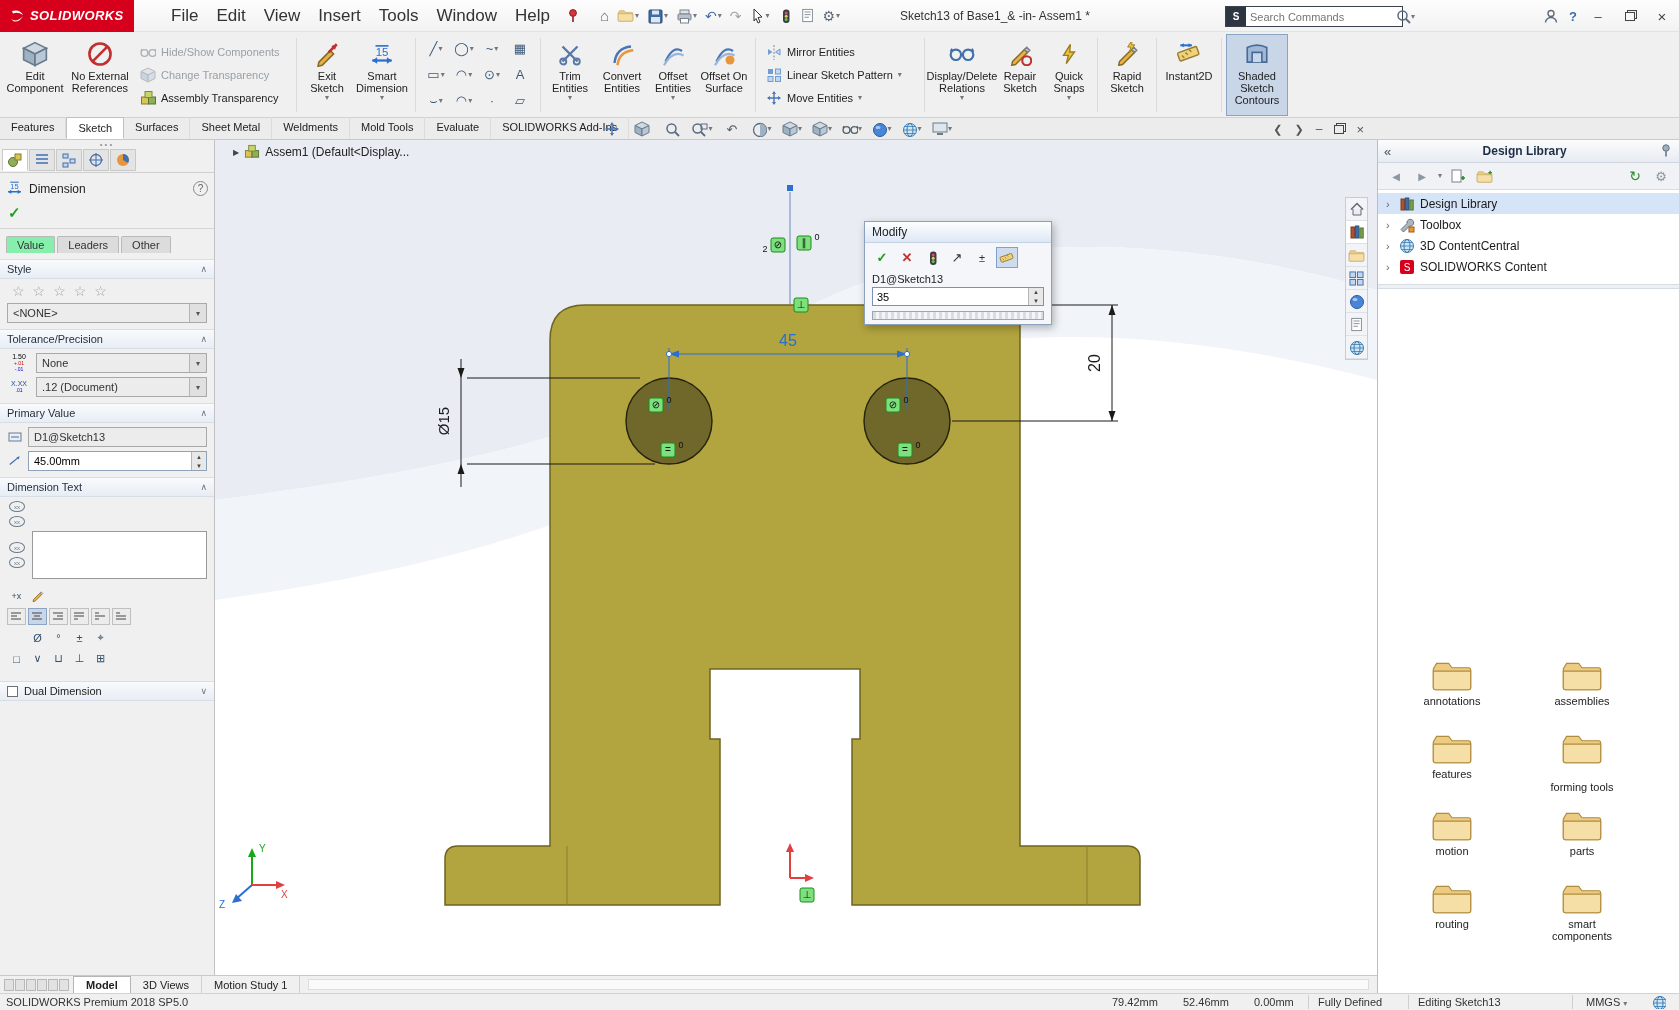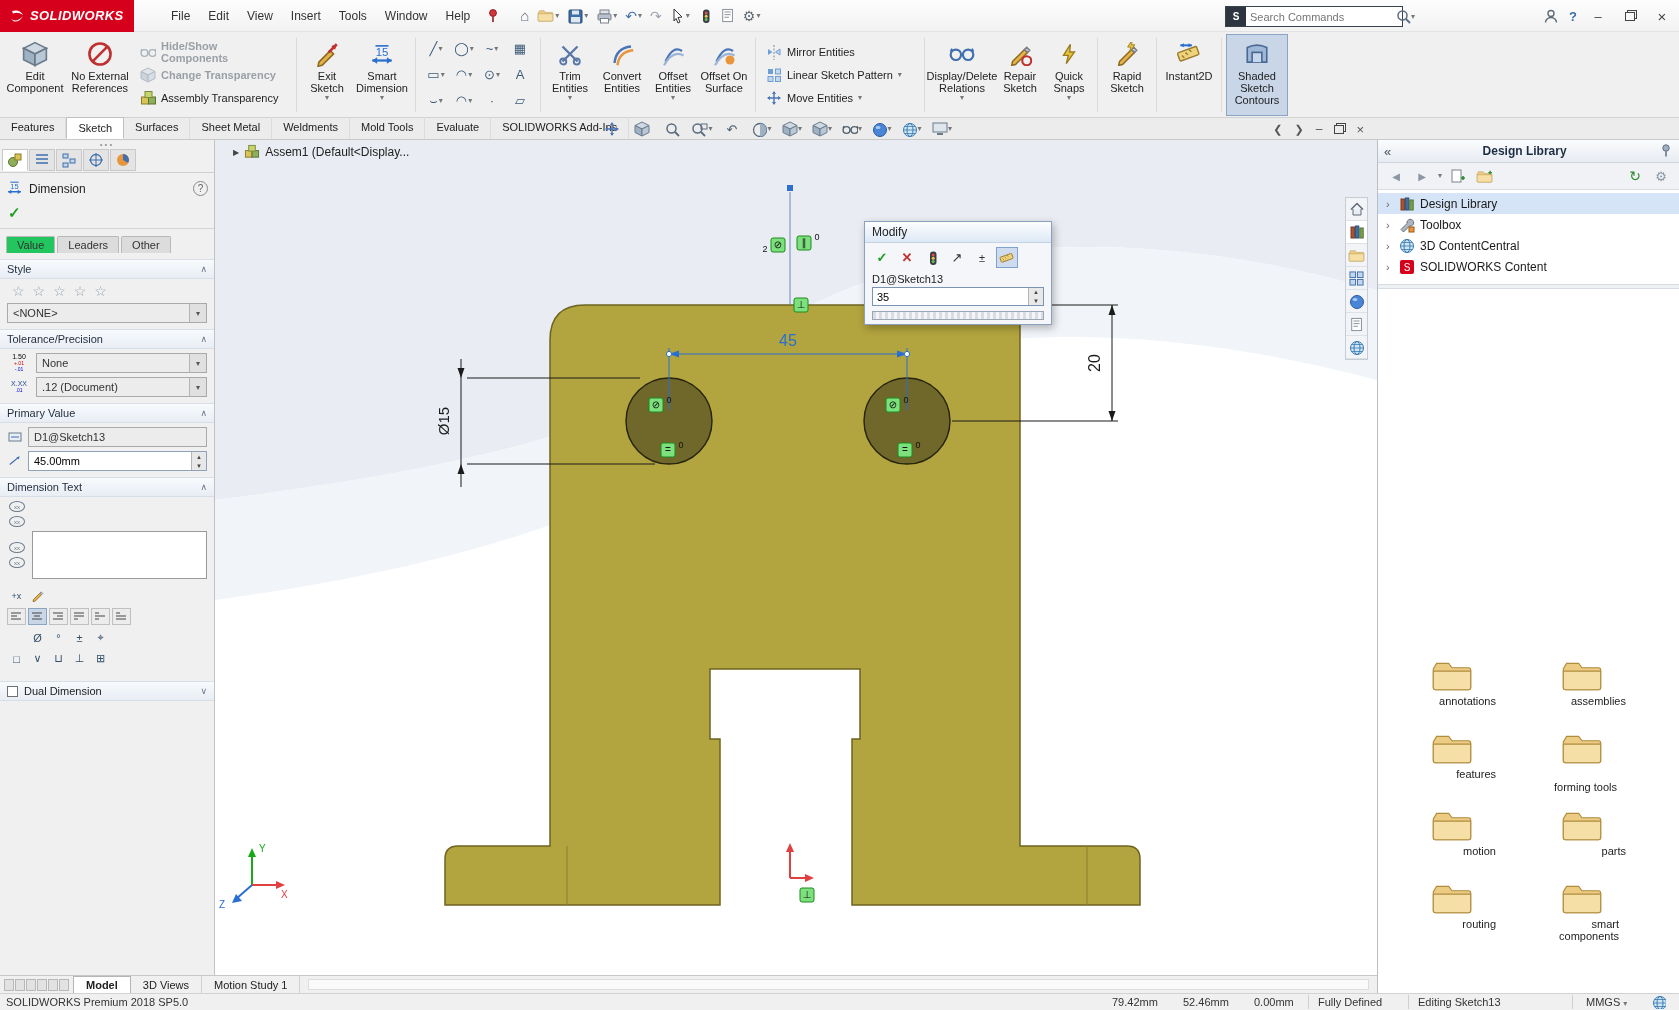--- a/index.html
+++ b/index.html
@@ -4,42 +4,42 @@
 <style>
 *{margin:0;padding:0;box-sizing:border-box;}
 html,body{width:1679px;height:1010px;overflow:hidden;font-family:"Liberation Sans",sans-serif;font-size:11px;color:#222;background:#f0f0f0;cursor:default;}
 .flex{display:flex;align-items:center;}
 .gl{display:inline-flex;align-items:center;justify-content:center;}
 
 
 #titlebar{position:absolute;left:0;top:0;width:1679px;height:32px;background:linear-gradient(#fdfdfd,#f2f2f2);border-bottom:1px solid #e2e2e2;display:flex;align-items:center;}
 #logo{width:134px;height:32px;background:#d6001c;color:#fff;display:flex;align-items:center;padding-left:8px;gap:4px;flex:none;}
 #logo .word{font-weight:bold;font-style:italic;font-size:13px;letter-spacing:.4px;}
-.menu-item{padding:0 9px;height:24px;line-height:24px;font-size:12px;color:#333;}
+.menu-item{padding:0 9px;height:24px;line-height:24px;font-size:17px;color:#333;}
 #pinbtn{margin-left:4px;width:20px;height:20px;}
 .qat{display:flex;align-items:center;margin-left:14px;gap:2px;}
 .qbtn{height:24px;display:flex;align-items:center;padding:0 3px;gap:1px;color:#5f6b77;}
 .caret{font-size:8px;color:#777;line-height:8px;}
 #doc-title{position:absolute;left:830px;width:330px;top:0;height:32px;line-height:32px;text-align:center;font-size:12px;color:#333;}
 #searchbox{position:absolute;left:1225px;top:6px;width:178px;height:21px;border:1px solid #39414d;background:#fff;display:flex;align-items:center;}
 #searchbox .scope{width:20px;height:19px;background:#2d3640;color:#fff;display:flex;align-items:center;justify-content:center;font-size:10px;font-weight:bold;flex:none;}
 #searchbox input{border:none;outline:none;flex:1;font-size:11px;color:#888;padding:0 4px;font-family:"Liberation Sans",sans-serif;background:transparent;}
 .tb-right{position:absolute;right:6px;top:0;height:32px;display:flex;align-items:center;gap:10px;}
 .winbtn{width:22px;height:22px;display:flex;align-items:center;justify-content:center;color:#444;font-size:13px;}
 .winrestore{width:10px;height:9px;border:1px solid #444;box-shadow:2px -2px 0 -1px #f2f2f2,2px -2px 0 0 #444;}
 
 
 #ribbon{position:absolute;left:0;top:32px;width:1679px;height:86px;background:#f0f0f0;border-bottom:1px solid #d2d2d2;display:flex;align-items:center;padding:0 4px;}
 .btn-big{display:flex;flex-direction:column;align-items:center;padding-top:5px;height:82px;text-align:center;font-size:11px;line-height:12px;color:#222;border:1px solid transparent;}
 .btn-big .bi{width:30px;height:28px;margin-bottom:2px;display:flex;align-items:center;justify-content:center;}
 .btn-big.pressed{background:#c8d6e8;border:1px solid #8aa5c4;}
 .rib-div{width:1px;height:74px;background:#dadada;margin:0 4px;flex:none;}
 .stack{display:flex;flex-direction:column;justify-content:center;gap:2px;height:82px;}
 .srow{display:flex;align-items:center;gap:5px;height:21px;padding:0 6px;font-size:11px;color:#222;}
-.dis{color:#9aa0a6;font-weight:bold;}
+.dis{color:#9aa0a6;}
 .sg{display:grid;grid-template-columns:repeat(4,28px);grid-auto-rows:26px;margin:0 2px;}
 .sg .cell{display:flex;align-items:center;justify-content:center;gap:1px;color:#3c5a78;font-size:13px;}
 .mini-ic{width:16px;height:16px;flex:none;display:flex;align-items:center;justify-content:center;}
 
 
 #tabrow{position:absolute;left:0;top:118px;width:1679px;height:22px;background:#ececec;border-bottom:1px solid #c9c9c9;display:flex;align-items:flex-end;}
 .ctab{height:22px;line-height:21px;padding:0 11px;font-size:11px;color:#222;border-right:1px solid #dcdcdc;}
 .ctab.active{background:#fff;font-weight:normal;border:1px solid #c0c0c0;border-bottom:1px solid #fff;}
 #headsup{position:absolute;left:600px;top:118px;height:22px;display:flex;align-items:center;gap:6px;}
 .hu{width:24px;height:20px;display:flex;align-items:center;justify-content:center;color:#52616f;}
@@ -51,21 +51,21 @@
 #pm-tabs{display:flex;gap:1px;padding:1px 2px;border-bottom:1px solid #cfcfcf;}
 .pmtab{width:26px;height:22px;display:flex;align-items:center;justify-content:center;background:#e4e4e4;border:1px solid #c8c8c8;}
 .pmtab.active{background:#fff;border-bottom-color:#fff;}
 #pm-header{display:flex;align-items:center;gap:6px;padding:6px 6px 4px 6px;}
 #pm-header .t{font-weight:normal;font-size:12px;color:#222;flex:1;}
 .qhelp{width:15px;height:15px;border-radius:50%;border:1px solid #8a8a8a;color:#666;font-size:10px;display:flex;align-items:center;justify-content:center;}
 #pm-okrow{padding:2px 8px 6px;border-bottom:1px solid #d4d4d4;}
 .bigcheck{color:#1f9e1f;font-size:15px;font-weight:bold;}
 #vl-tabs{display:flex;gap:2px;padding:7px 6px 0 6px;}
 .vtab{padding:2px 10px;font-size:11px;background:#dcdcdc;border:1px solid #b9b9b9;border-bottom:none;border-radius:2px 2px 0 0;color:#333;}
-.vtab.active{background:#22c55e;}
+.vtab.active{background:#86efac;}
 .pm-sec{margin-top:6px;}
 .sec-h{display:flex;align-items:center;background:linear-gradient(#f8fafc,#e8edf5);border-top:1px solid #d8dee8;border-bottom:1px solid #d8dee8;height:20px;padding:0 7px;font-size:11px;color:#1f2c3c;}
 .sec-h .lbl{flex:1;}
 .sec-h .chv{color:#6c7888;font-size:9px;}
 .pm-row{display:flex;align-items:center;gap:5px;padding:4px 7px 0 7px;}
 .dd{flex:1;height:20px;background:#ececec;border:1px solid #a9a9a9;display:flex;align-items:center;padding-left:5px;font-size:11px;color:#333;position:relative;}
 .dd .ddc{position:absolute;right:0;top:0;width:17px;height:18px;background:#e0e0e0;border-left:1px solid #b5b5b5;display:flex;align-items:center;justify-content:center;font-size:8px;color:#555;}
 .txtbox{flex:1;height:20px;background:#ececec;border:1px solid #a9a9a9;display:flex;align-items:center;padding-left:5px;font-size:11px;color:#333;}
 .spinbox{flex:1;height:20px;background:#fff;border:1px solid #8fa3b8;display:flex;align-items:center;position:relative;}
 .spinbox input{border:none;outline:none;width:100%;font-size:11px;padding-left:5px;font-family:"Liberation Sans",sans-serif;}
@@ -112,21 +112,21 @@
 #tp-tools{height:27px;background:#f0f2f5;border-bottom:1px solid #d7dbe2;display:flex;align-items:center;gap:6px;padding:0 8px;color:#8a97a5;}
 .tpt{width:20px;height:20px;display:flex;align-items:center;justify-content:center;}
 .tp-tree{padding:3px 0;}
 .trow{display:flex;align-items:center;gap:5px;height:21px;padding:0 8px;font-size:12px;color:#1a1a1a;}
 .trow.sel{background:#d6e4f7;}
 .trow .ex{color:#666;font-size:11px;width:8px;}
 #tp-split{height:5px;border-top:1px solid #d7dbe2;border-bottom:1px solid #d7dbe2;background:#eef1f4;margin-top:4px;}
 #folders{flex:1;position:relative;}
 .fcell{position:absolute;width:88px;text-align:center;font-size:11px;color:#222;}
 .fcell svg{display:block;margin:0 auto 3px;}
-.fcap{line-height:12px;text-align:right;}
+.fcap{line-height:12px;}
 
 
 #bottombar{position:absolute;left:0;top:975px;width:1377px;height:18px;background:#f0f0f0;border-top:1px solid #c9c9c9;display:flex;align-items:stretch;}
 .splitboxes{display:flex;align-items:center;gap:1px;padding:0 4px;}
 .sb{width:10px;height:12px;background:#e2e2e2;border:1px solid #b8b8b8;}
 .mtab{padding:0 12px;display:flex;align-items:center;font-size:11px;color:#222;border-right:1px solid #d0d0d0;}
 .mtab.active{background:#fff;font-weight:bold;border:1px solid #b5b5b5;border-bottom:none;}
 #hscroll{flex:1;margin:3px 8px;background:#fafafa;border:1px solid #ddd;}
 #statusbar{position:absolute;left:0;top:993px;width:1679px;height:17px;background:#f0f0f0;border-top:1px solid #d2d2d2;font-size:11px;color:#333;}
 #statusbar .sl{position:absolute;left:6px;top:2px;}
@@ -340,20 +340,21 @@
         <svg width="14" height="15" viewBox="0 0 16 16">
           <rect x="2" y="1" width="11" height="14" fill="#fff" stroke="#7a828c"></rect>
           <path d="M4,4 h7 M4,7 h7 M4,10 h5" stroke="#7a828c"></path>
         </svg>
       </span>
     <span class="qbtn">
         <span class="gl ic-gray" style="font-size:14px">⚙</span>
         <span class="caret">▾</span>
       </span>
   </div>
+  <div id="doc-title">Sketch13 of Base1_&amp; -in- Assem1 *</div>
   <div id="searchbox">
     <span class="scope">S</span>
     <input placeholder="Search Commands" style="">
     <span class="gl" style="width:18px">
         <svg width="15" height="15">
           <use href="#d-mag"></use>
         </svg>
       </span>
     <span class="caret" style="padding-right:4px">▾</span>
   </div>

